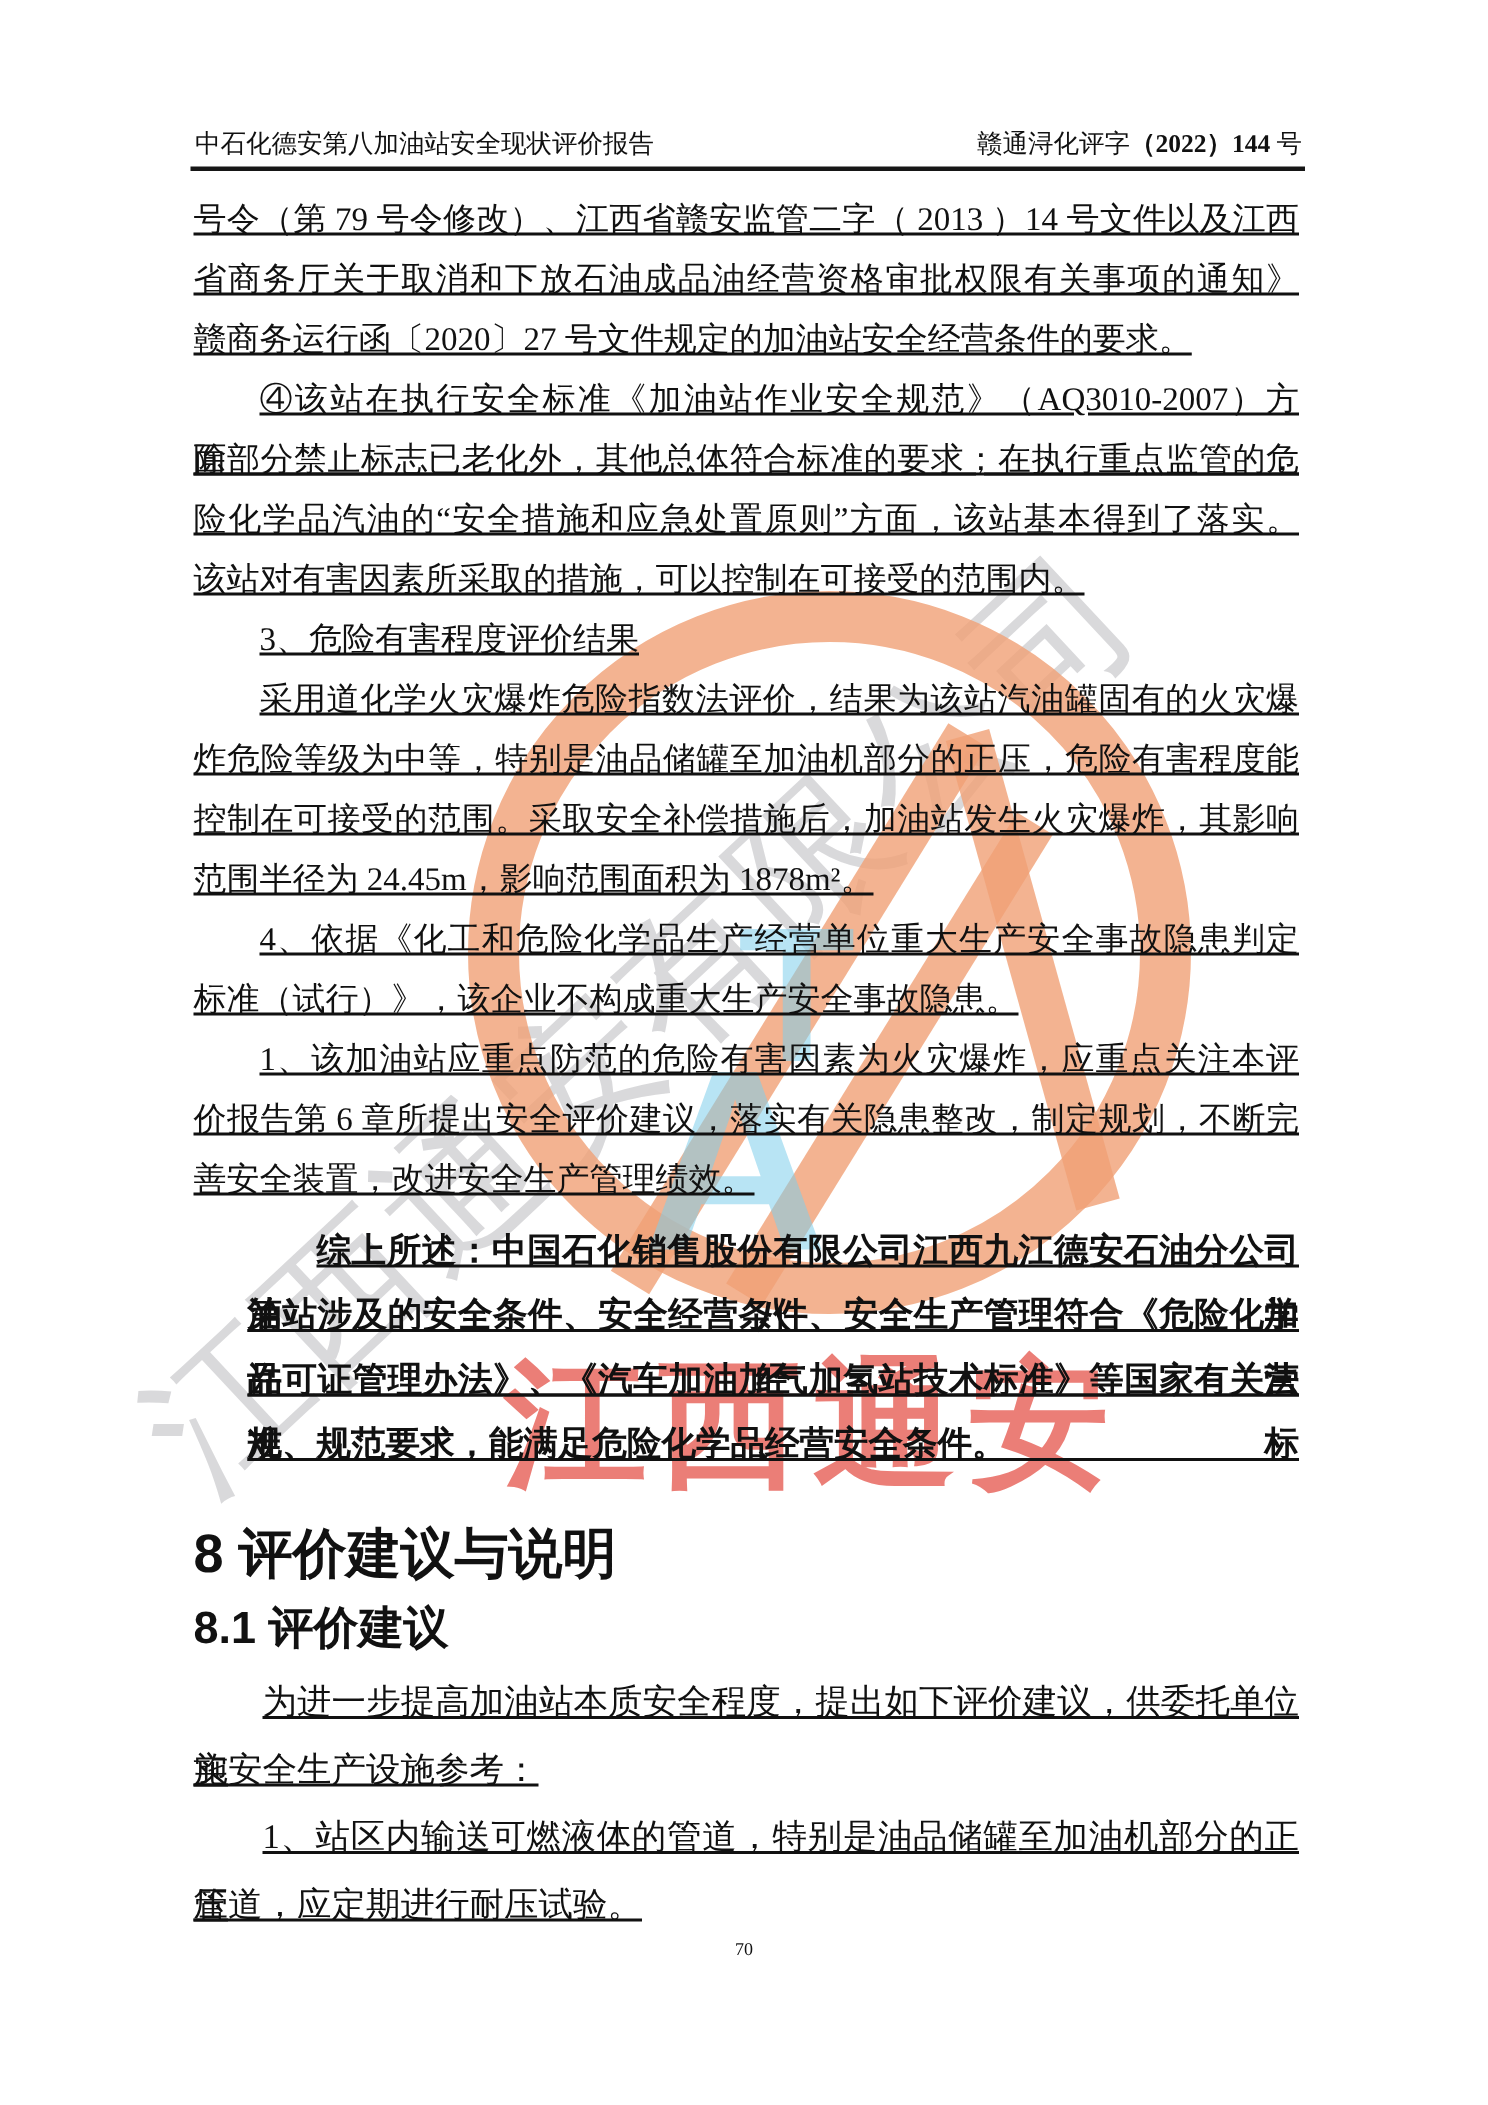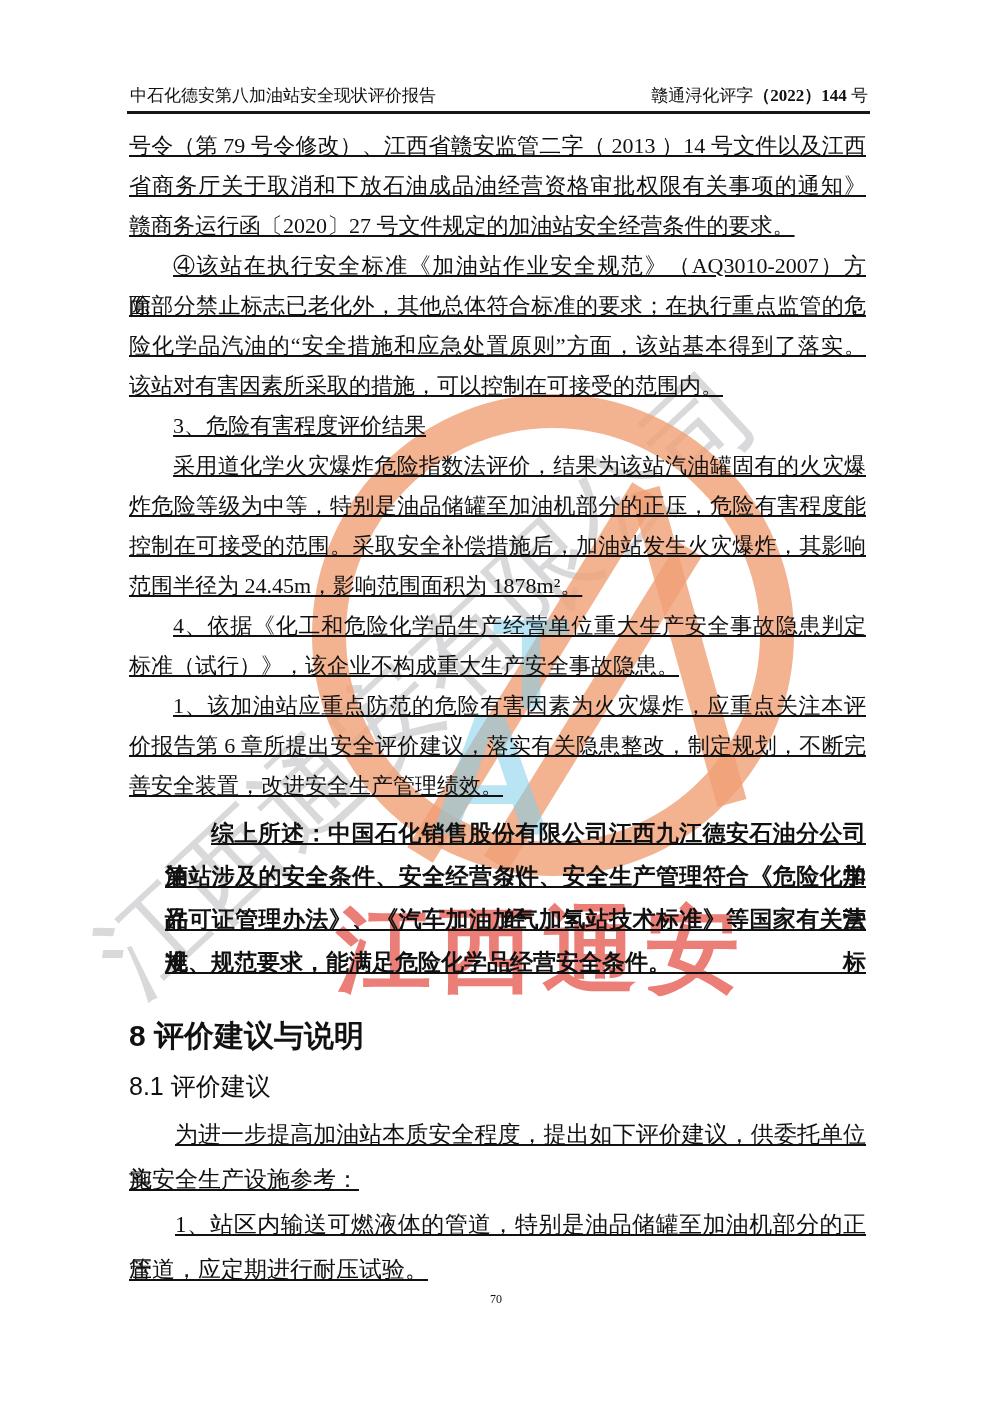--- a/index.html
+++ b/index.html
@@ -54,26 +54,26 @@
   }
   .para{margin:0;}
   .line{display:block;height:40px;line-height:40px;text-align:left;text-decoration:underline;}
   .line.just{text-align:justify;text-align-last:justify;}
   .line.ind{text-indent:2em;}
   .para.bold{font-weight:bold;margin-top:6px;}
   .para.bold .line{height:43px;line-height:43px;font-size:23px;margin-left:36px;}
   #heading-8{
     margin-top:30px;height:44px;line-height:44px;
     font-family:"Liberation Sans","DejaVu Sans",sans-serif;
-    font-weight:bold;font-size:30px;
+    font-weight:bold;font-size:36px;
   }
   #heading-8-1{
     margin-top:10px;height:36px;line-height:36px;
     font-family:"Liberation Sans","DejaVu Sans",sans-serif;
-    font-weight:normal;font-size:25px;
+    font-weight:bold;font-size:30px;
   }
   #advice{margin-top:8px;font-size:23px;}
   #advice .line{height:45px;line-height:45px;}
 </style>
 </head>
 <body>
 
 <div id="watermark">
   <div id="wm-diagonal" style="color: rgba(140, 140, 146, 0.33);">江西通安有限公司</div>
   <svg id="wm-logo" width="505" height="505" viewBox="0 0 505 505">

